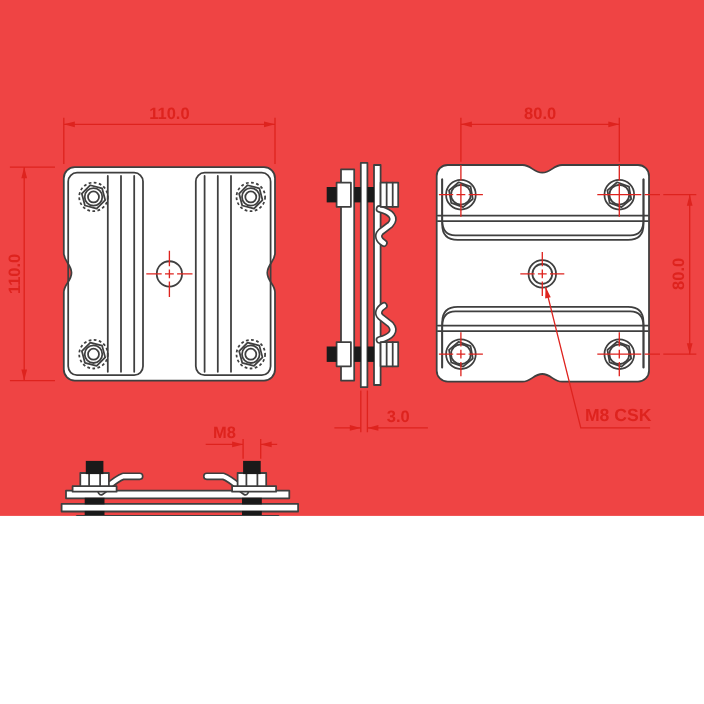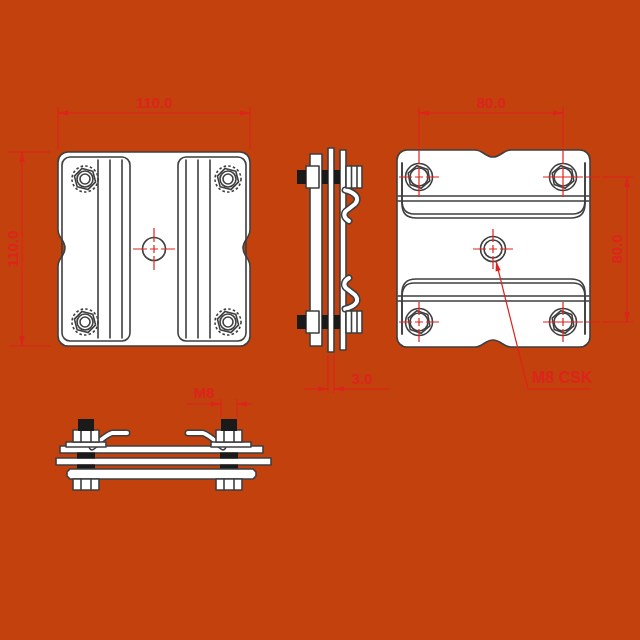--- a/index.html
+++ b/index.html
@@ -1,16 +1,16 @@
 <!DOCTYPE html>
 <html><head>
 <meta charset="utf-8">
 <style>
   html,body{margin:0;padding:0;background:#ffffff;}
-  .page{width:640px;height:640px;position:relative;background:#c2410c;overflow:hidden;}
+  .page{width:640px;height:469px;position:relative;background:#ef4444;overflow:hidden;}
   svg{display:block;}
   .ln{stroke:#3f3f3f;stroke-width:1.6;fill:none;stroke-linejoin:round;stroke-linecap:round;}
   .lnf{stroke:#3f3f3f;stroke-width:1.6;fill:#ffffff;stroke-linejoin:round;}
   .blk{fill:#1a1a1a;stroke:none;}
   .serr{stroke:#3f3f3f;stroke-width:1.6;fill:none;stroke-dasharray:2.5 2.2;}
   .red{stroke:#de231e;stroke-width:1.2;fill:none;stroke-linecap:butt;}
   .redf{fill:#de231e;stroke:none;}
   .clipcase{stroke:#3f3f3f;stroke-width:7;fill:none;stroke-linecap:round;stroke-linejoin:round;}
   .clipcore{stroke:#ffffff;stroke-width:4;fill:none;stroke-linecap:round;stroke-linejoin:round;}
   .dimtxt{font:700 15px "Liberation Sans",sans-serif;text-anchor:middle;}

